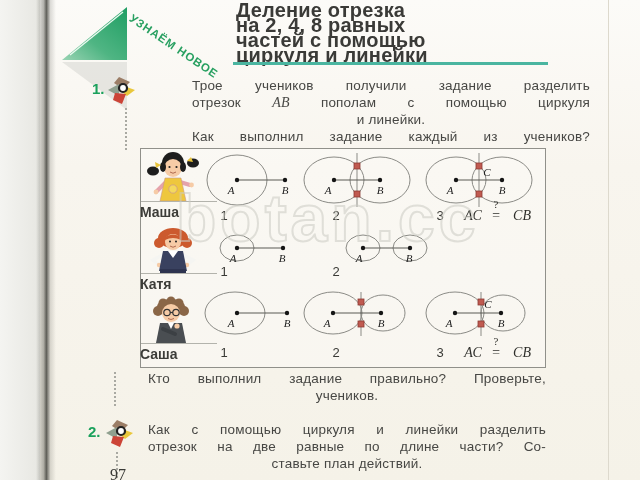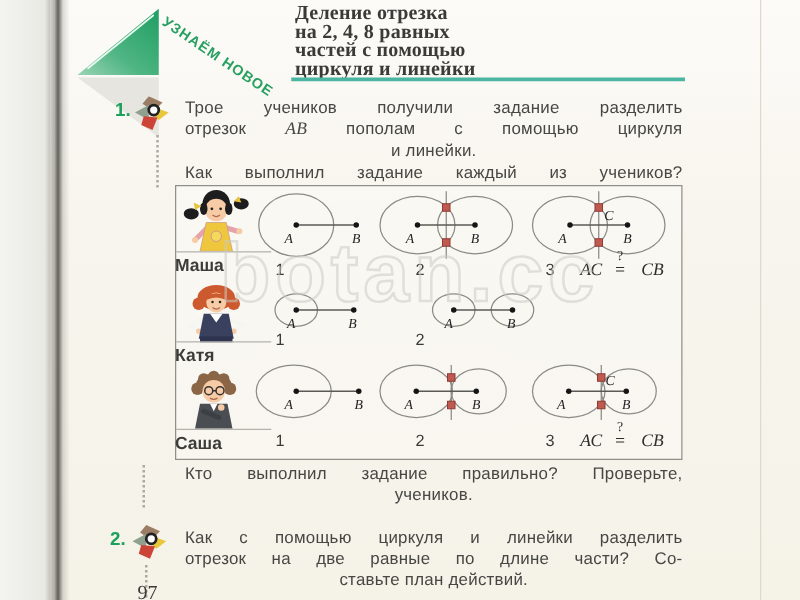--- a/index.html
+++ b/index.html
@@ -14,22 +14,22 @@
            background:linear-gradient(90deg, rgba(70,70,62,0) 0%, rgba(70,70,62,0.40) 38%,
                       rgba(38,38,32,0.72) 52%, rgba(70,70,62,0.18) 72%, rgba(70,70,62,0) 100%); }
   .right-line { position:absolute; left:608px; top:0; width:1px; height:480px; background:#ddd9cd; }
 
   .banner-svg { position:absolute; left:55px; top:4px; }
   .banner-text { position:absolute; left:134px; top:12px; font-size:11.5px; font-weight:bold;
                  color:#28a061; letter-spacing:0.9px; white-space:nowrap;
                  transform:rotate(34deg); transform-origin:0 0; }
 
   .title { position:absolute; left:236px; top:3px; width:315px;
-           font-family:Liberation Serif, serif; font-weight:bold;
-           font-size:16px; line-height:15px; color:#3a3a37; letter-spacing:0.2px; }
+           font-family:Liberation Sans, sans-serif; font-weight:bold;
+           font-size:20px; line-height:15px; color:#3a3a37; letter-spacing:0.2px; }
   .title-underline { position:absolute; left:233px; top:62px; width:315px; height:2.5px;
                      background:#4ab5a0; }
 
   .tasknum { position:absolute; font-weight:bold; font-size:15px; color:#1ba15c; }
   .task-icon { position:absolute; width:30px; height:30px; }
   .dotline { position:absolute; width:0; border-left:2px dotted #a9a9a2; }
 
   .textcol { position:absolute; left:148px; width:398px; font-size:13.5px; line-height:17px;
              color:#474744; letter-spacing:0.2px; }
   .jline { text-align:justify; text-align-last:justify; }
@@ -100,21 +100,21 @@
   <div class="tasknum" style="left:92px; top:80px;">1.</div>
   <svg class="task-icon" style="left:107px; top:77px;" viewBox="0 0 30 30">
     <polygon points="12,0 23,5 16,12 7,6" fill="#9b7d66"></polygon>
     <polygon points="1,13 12,7 12,19" fill="#8fa08f"></polygon>
     <polygon points="17,9 28,13 20,19 14,14" fill="#e9c73c"></polygon>
     <polygon points="8,16 19,17 15,27 6,23" fill="#cc4437"></polygon>
     <circle cx="16" cy="11" r="4" fill="#ffffff" stroke="#222" stroke-width="2.2"></circle>
   </svg>
   <div class="dotline" style="left:125px; top:108px; height:42px;"></div>
 
-  <div class="textcol" style="top:77px;">
+  <div class="textcol" style="top:77px;margin-left:44px;">
     <div class="jline">Трое учеников получили задание разделить</div>
     <div class="jline"><span>отрезок </span><span class="var">АВ</span><span> пополам с помощью циркуля</span></div>
     <div class="lline">и линейки.</div>
     <div class="jline">Как выполнил задание каждый из учеников?</div>
   </div>
 
   <div class="table-box"></div>
 
   <svg class="char" style="left:143px; top:151px;" width="62" height="50" viewBox="0 0 62 50">
     <ellipse cx="10" cy="20" rx="6" ry="4.5" fill="#1d1d1d"></ellipse>

